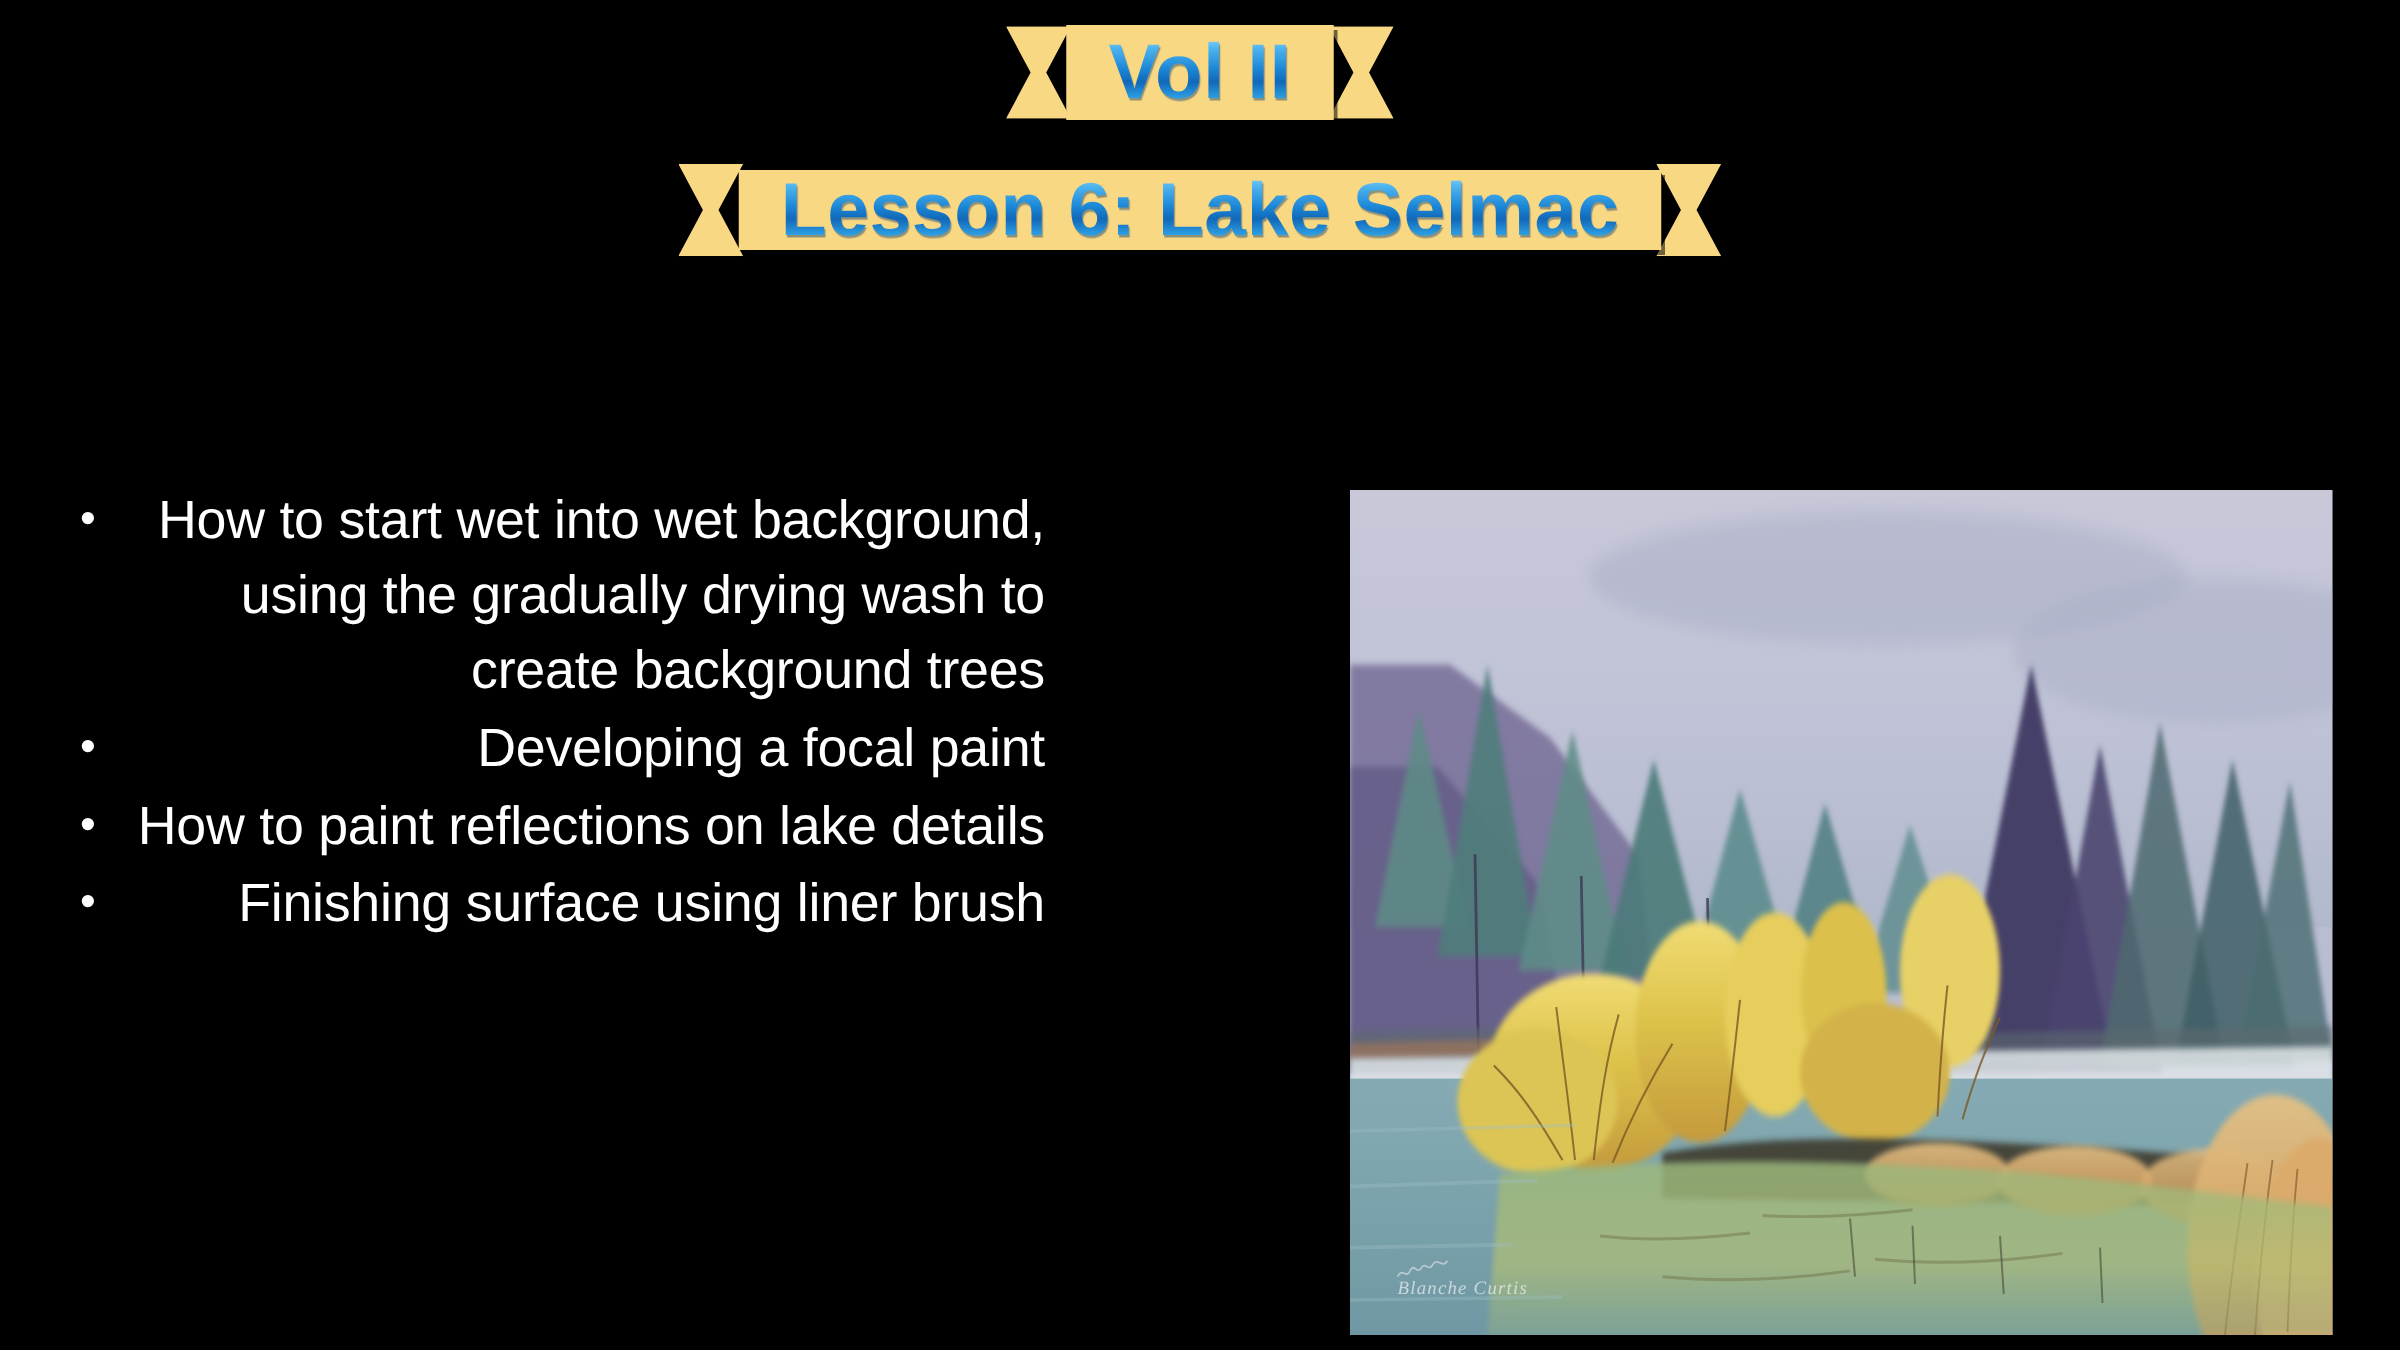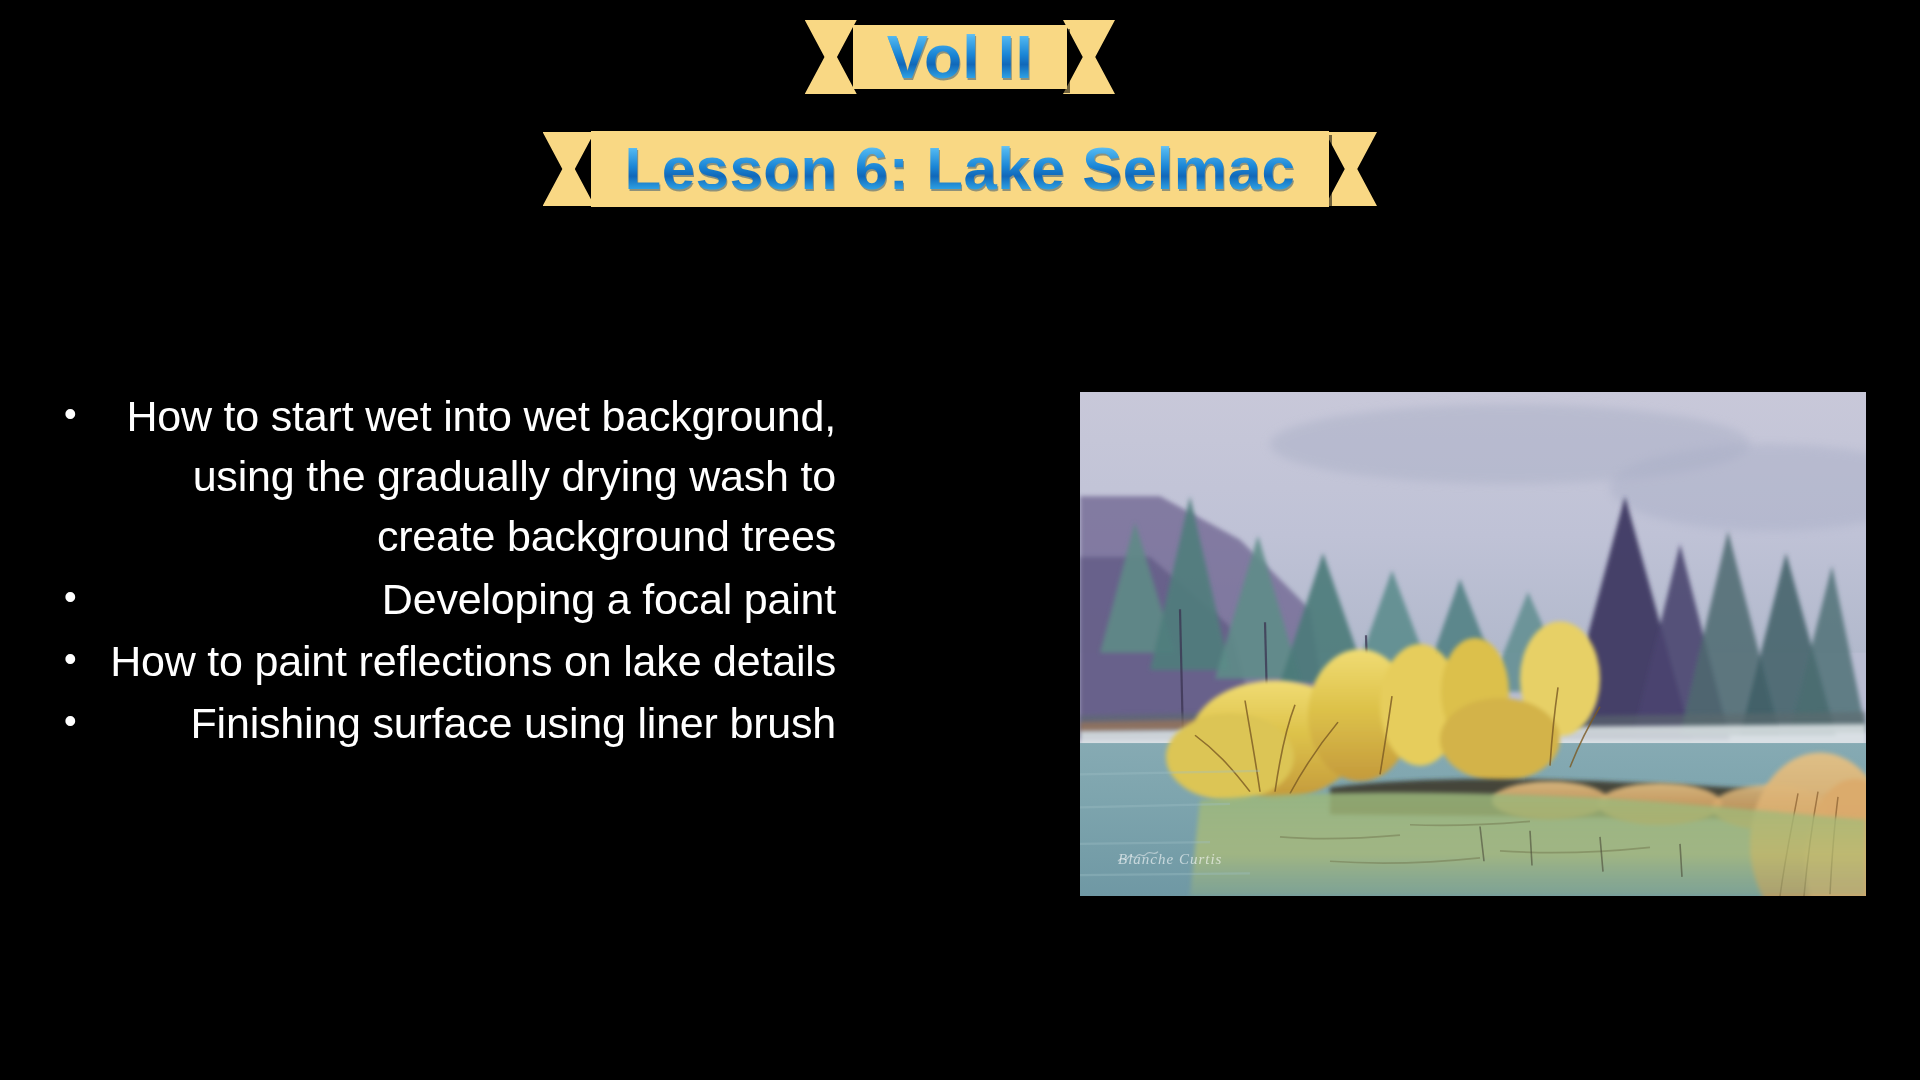--- a/index.html
+++ b/index.html
@@ -34,22 +34,22 @@
   }
   .ribbon-plate {
     position:relative;
     z-index:3;
     background:#F9D884;
     box-shadow:3px 4px 0 rgba(0,0,0,0.55);
     display:flex;
     align-items:center;
     justify-content:center;
   }
-  #banner-vol .ribbon-plate    { height:64px;  padding:0 34px;text-align:right; }
-  #banner-lesson .ribbon-plate { height:76px;  padding:0 34px; }
+  #banner-vol .ribbon-plate    { height:76px;  padding:0 34px;text-align:right; }
+  #banner-lesson .ribbon-plate { height:64px;  padding:0 34px; }
 
   
   .tail {
     position:relative;
     z-index:1;
     background:#F9D884;
     filter:drop-shadow(2px 3px 0 rgba(0,0,0,0.5));
   }
   .tail-left  {
     width:52px; height:74px;
@@ -111,21 +111,21 @@
     padding-left:8px;
   }
   .bullet-text { flex:1 1 auto;text-align:right; }
 
   
   .painting {
     position:absolute;
     left:1080px;
     top:392px;
     width:786px;
-    height:504px;
+    height:676px;
     overflow:hidden;
     background:#b9bdd2;
   }
   .painting svg { display:block; width:100%; height:100%; }
   .sig {
     position:absolute;
     left:38px;
     bottom:28px;
     font-size:15px;
     font-style:italic;

